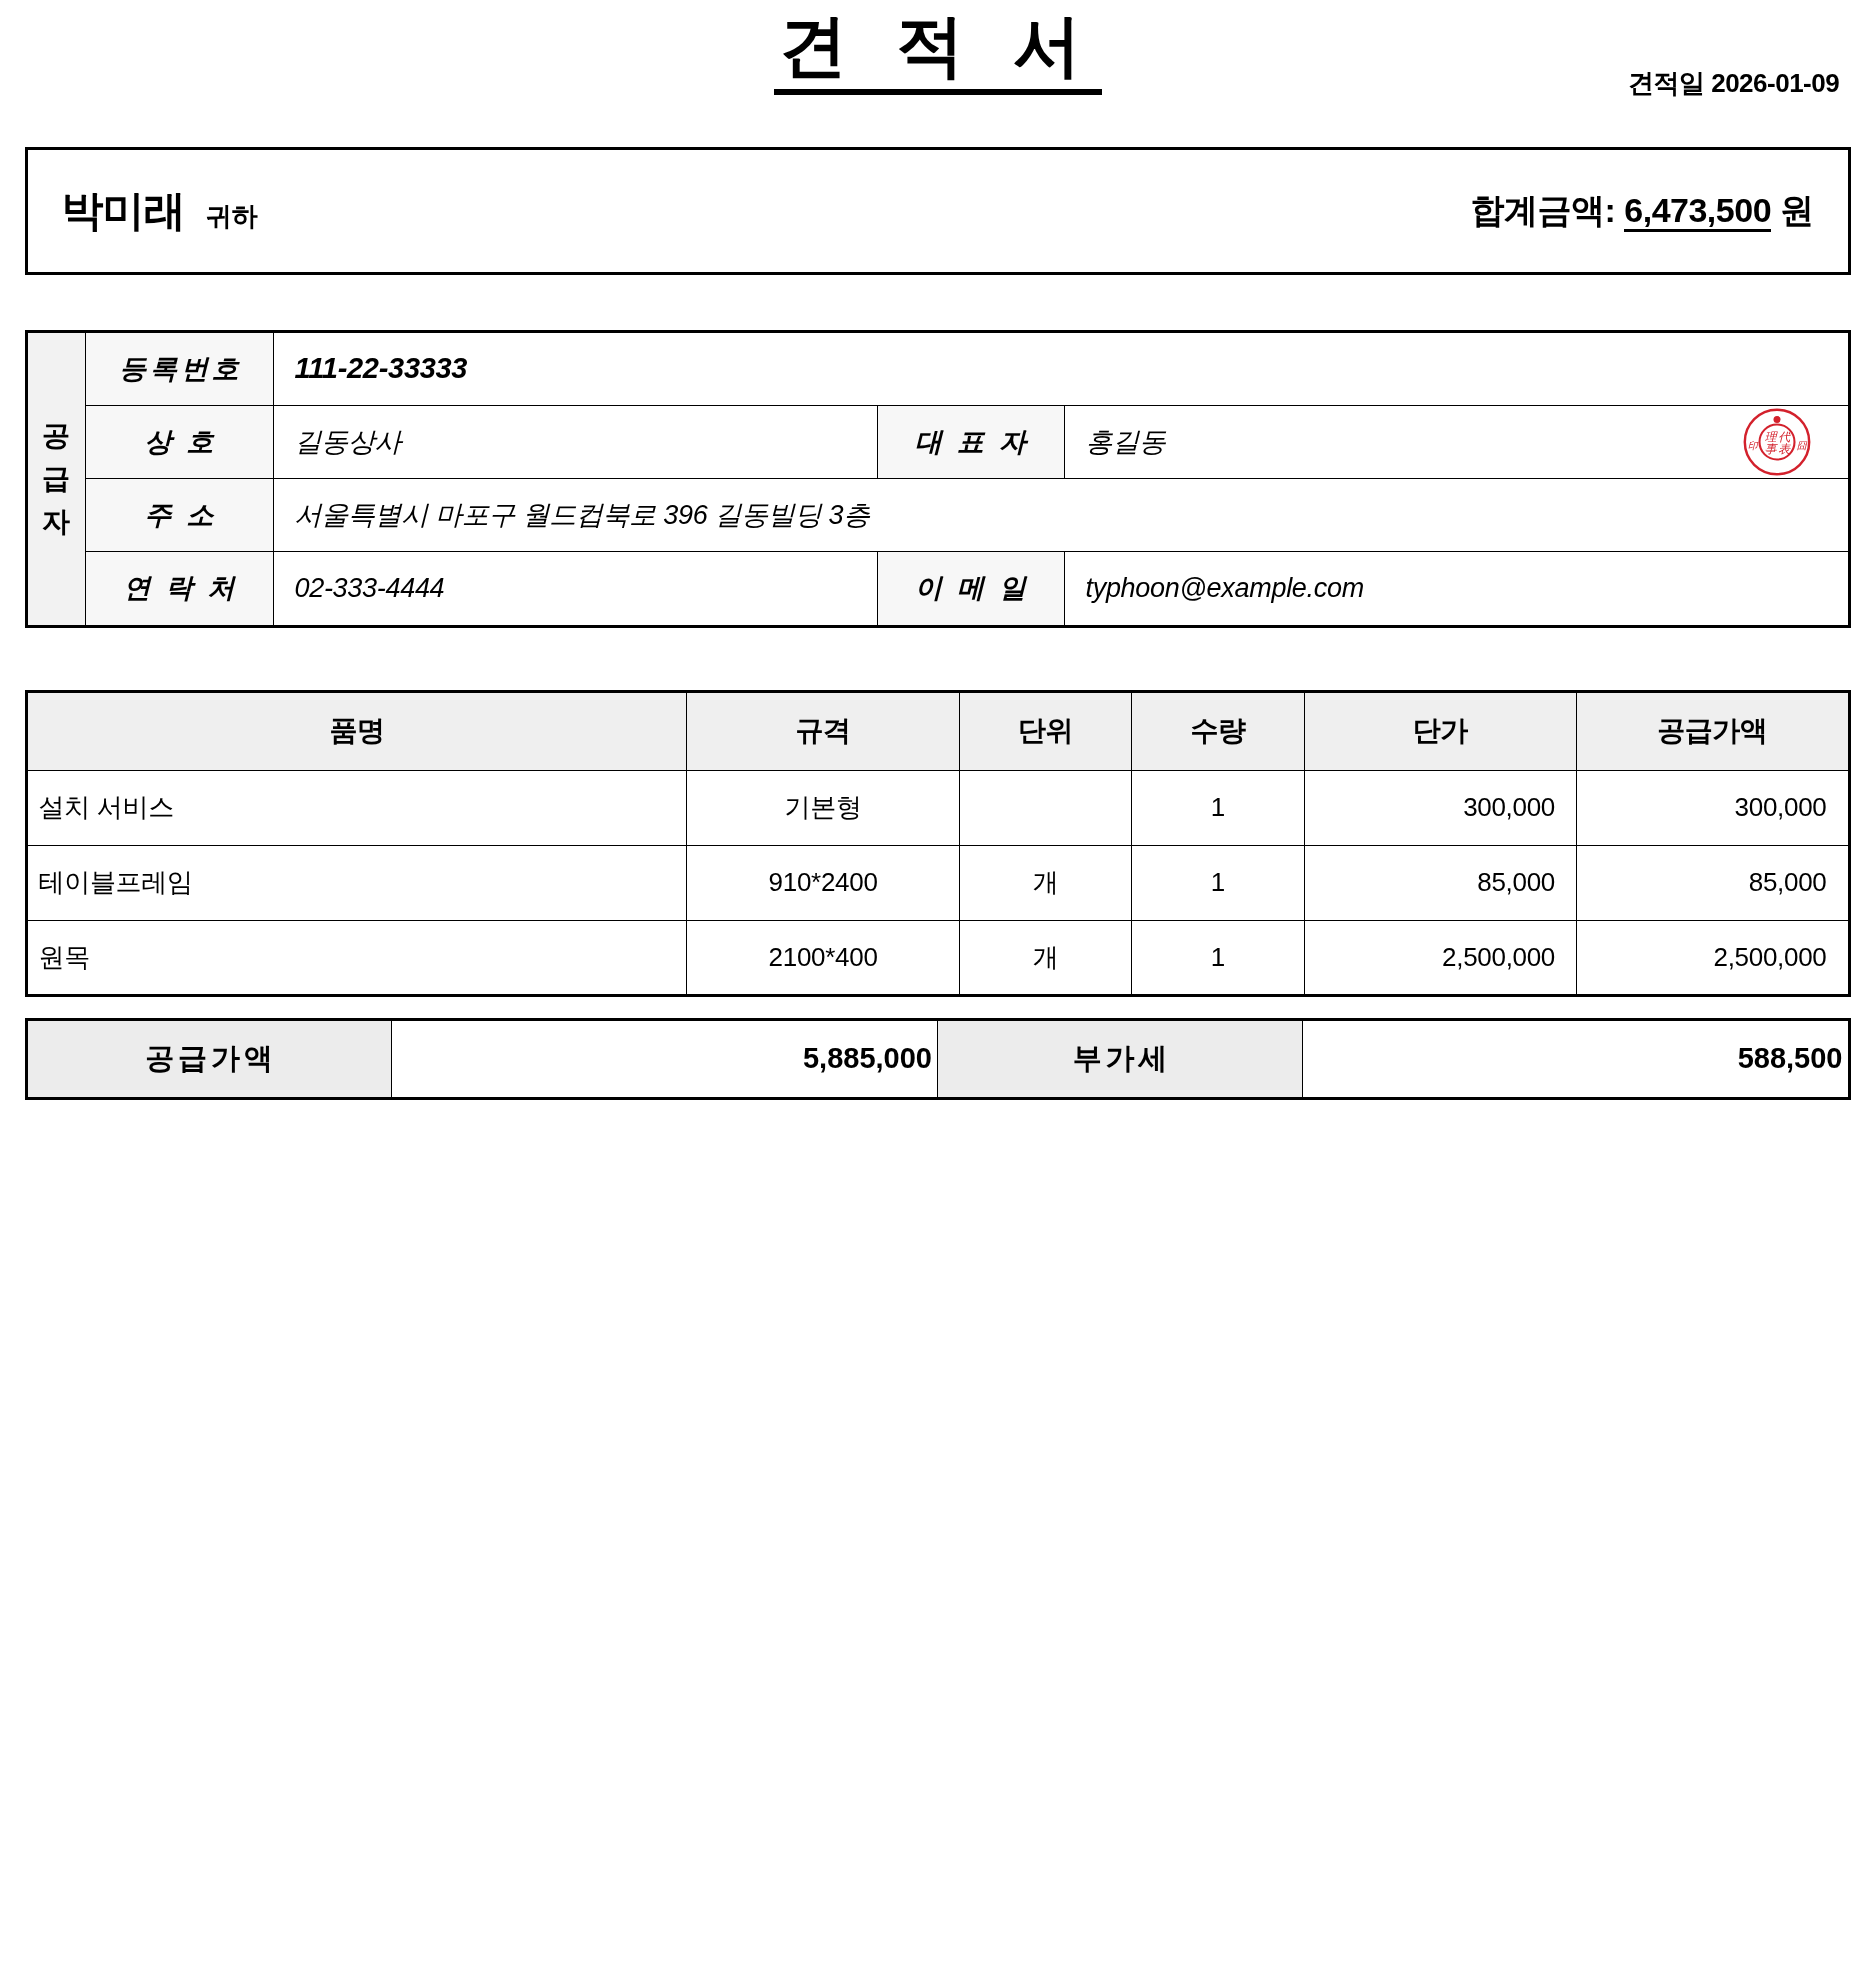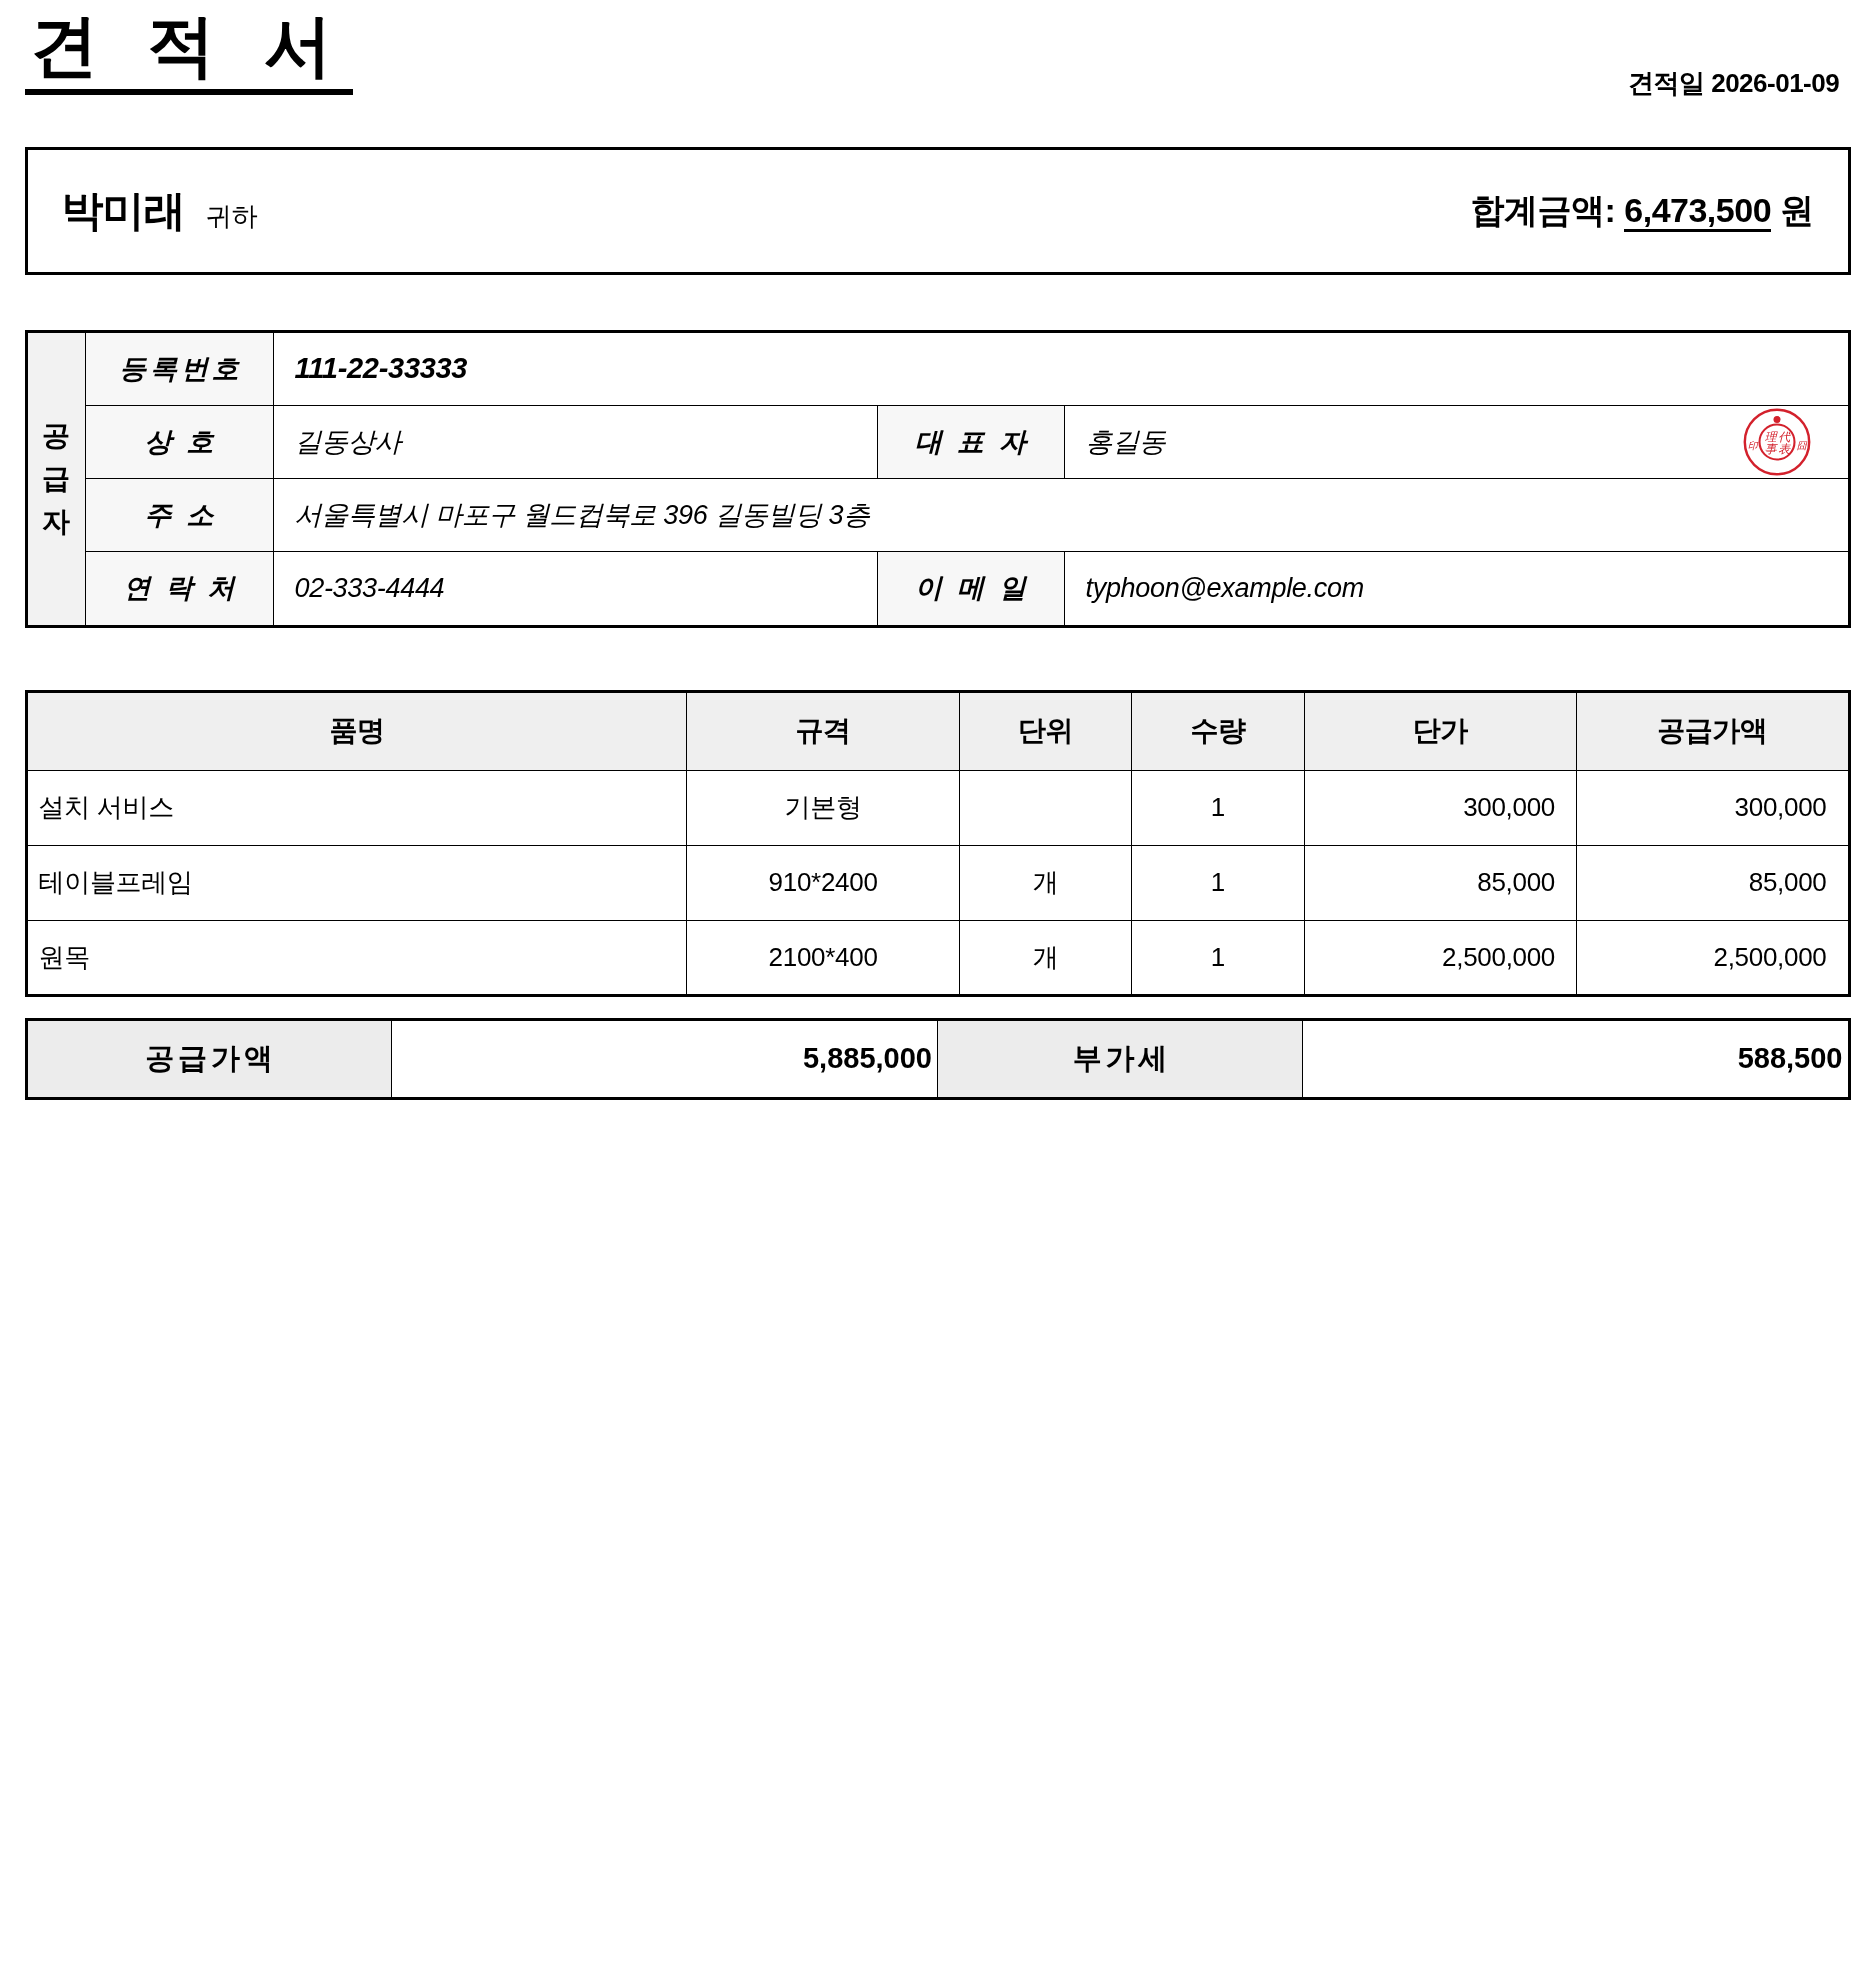--- a/index.html
+++ b/index.html
@@ -23,21 +23,21 @@
 
   
   .doc-header {
     position: relative;
     height: 141px;
   }
   .doc-title {
     position: absolute;
     left: 0; right: 0;
     top: 5.6px;
-    text-align: left;
+    text-align: center;
     font-size: 68px;
     font-weight: bold;
     letter-spacing: 15px;
     line-height: 1.15;
   }
   .doc-title span.t {
     border-bottom: 6.6px solid #000;
     padding: 0 5.6px 5.6px 5.6px;
     display: inline-block;
   }
@@ -65,21 +65,21 @@
     align-items: baseline;
     gap: 21px;
   }
   .recipient-name {
     font-size: 42px;
     font-weight: bold;
     letter-spacing: -0.9px;
   }
   .recipient-suffix {
     font-size: 26px;
-    font-weight: normal;
+    font-weight: bold;
   }
   .total-wrap {
     font-size: 34px;
     font-weight: bold;
     letter-spacing: -0.5px;
     white-space: nowrap;
   }
   .total-amount {
     border-bottom: 3.8px solid #000;
     padding-bottom: 0.9px;

